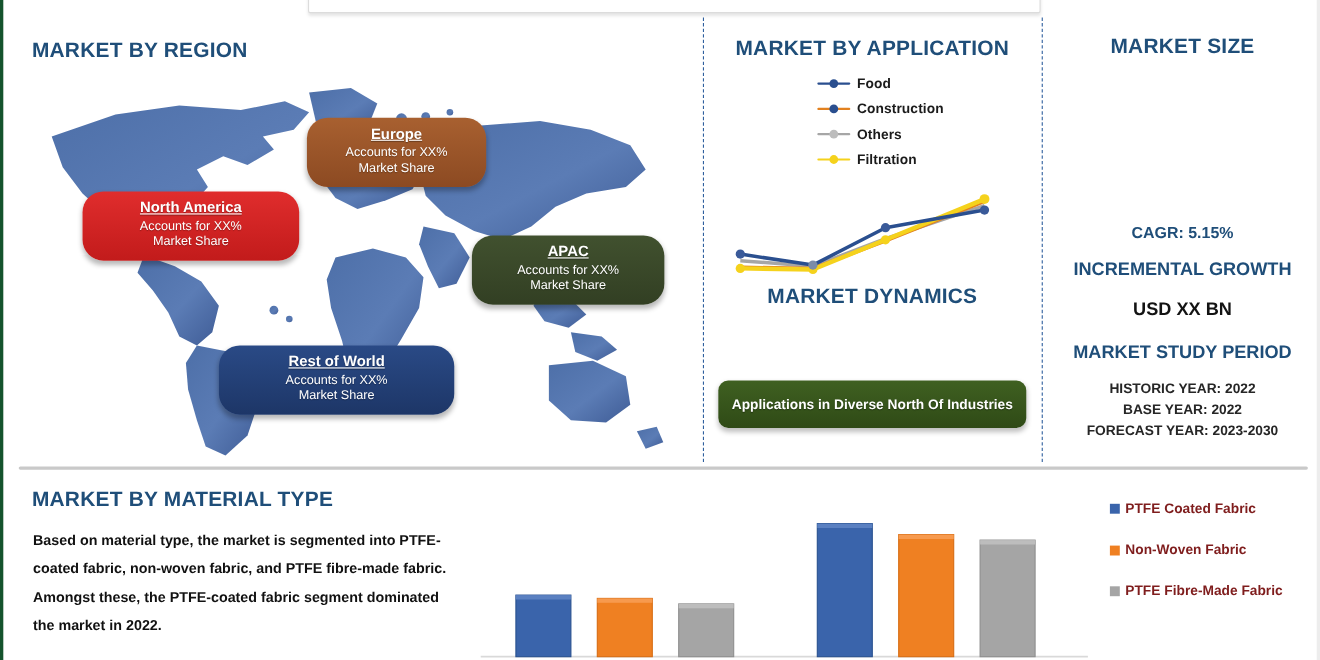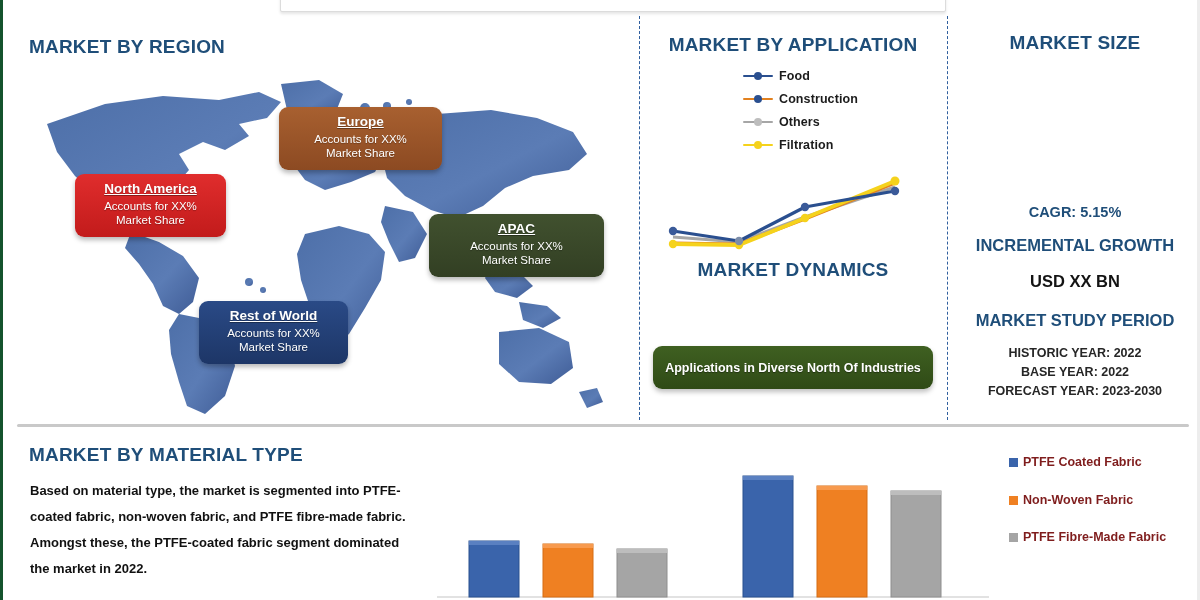--- a/index.html
+++ b/index.html
@@ -36,33 +36,33 @@
     font-size:19px;
   }
 
   
   .region-pane{position:absolute;left:0;top:14px;width:616px;height:404px;}
   .region-title{position:absolute;left:26px;top:22px;}
   .map-wrap{position:absolute;left:10px;top:52px;width:600px;height:350px;}
   .map-wrap svg{display:block;width:100%;height:100%;}
 
   .pin{
-    position:absolute;border-radius:9px;color:#fff;text-align:center;
+    position:absolute;border-radius:19px;color:#fff;text-align:center;
     box-shadow:0 3px 5px rgba(0,0,0,.28);
     padding:7px 10px 9px;box-sizing:border-box;
     line-height:1.22;
   }
   .pin .t{font-weight:bold;font-size:13.5px;text-decoration:underline;display:block;margin-bottom:2px;
           text-shadow:0 1px 1px rgba(0,0,0,.35);}
   .pin .l{font-size:11.5px;display:block;text-shadow:0 1px 1px rgba(0,0,0,.30);}
 
-  #pin-na{left:72px;top:160px;width:151px;background:linear-gradient(180deg,#e02d2d,#c21b1b);}
+  #pin-na{left:72px;top:160px;width:197px;background:linear-gradient(180deg,#e02d2d,#c21b1b);}
   #pin-eu{left:276px;top:93px;width:163px;background:linear-gradient(180deg,#a86030,#8c4a22);}
   #pin-ap{left:426px;top:200px;width:175px;background:linear-gradient(180deg,#41512f,#323f23);}
-  #pin-row{left:196px;top:287px;width:149px;background:linear-gradient(180deg,#2a4a86,#1d3667);}
+  #pin-row{left:196px;top:300px;width:214px;background:linear-gradient(180deg,#2a4a86,#1d3667);}
 
   
   .vdash-1{position:absolute;left:636px;top:16px;width:0;height:404px;border-left:1.3px dashed #2f5f9e;}
   .vdash-2{position:absolute;left:944px;top:16px;width:0;height:404px;border-left:1.3px dashed #2f5f9e;}
   .hline{position:absolute;left:14px;top:424px;width:1172px;height:3px;background:#c9c9c9;border-radius:2px;}
 
   
   .app-pane{position:absolute;left:636px;top:14px;width:308px;height:404px;}
   .app-title{position:absolute;left:0;right:0;top:20px;text-align:center;}
   .app-legend{position:absolute;left:104px;top:50px;}

